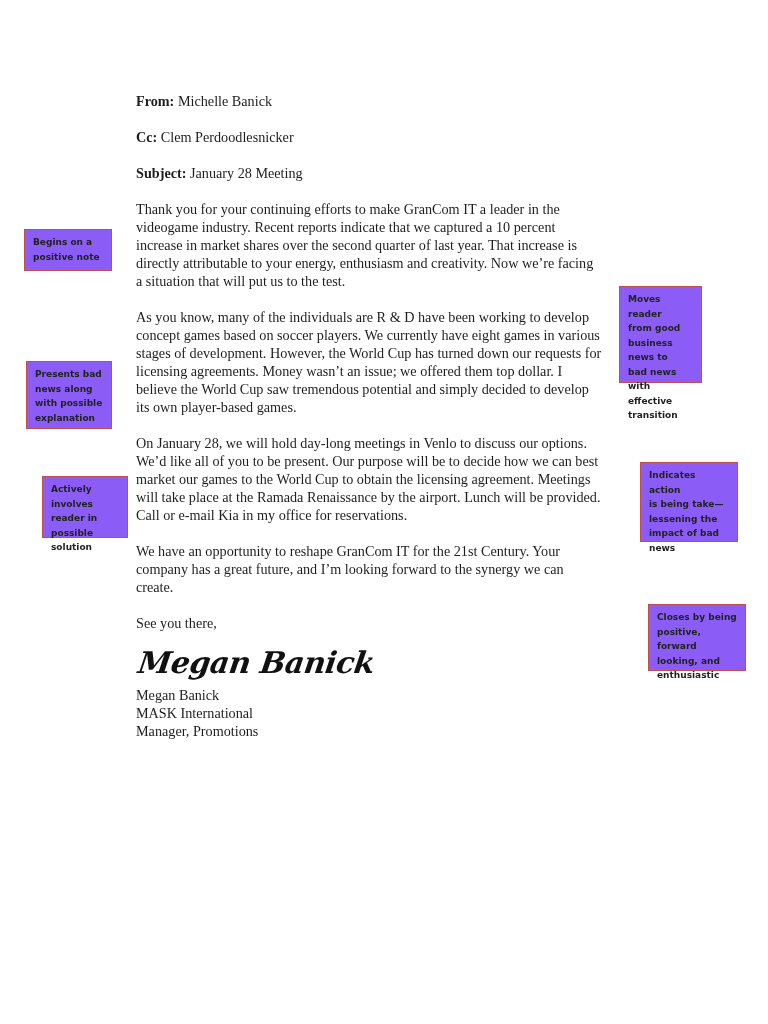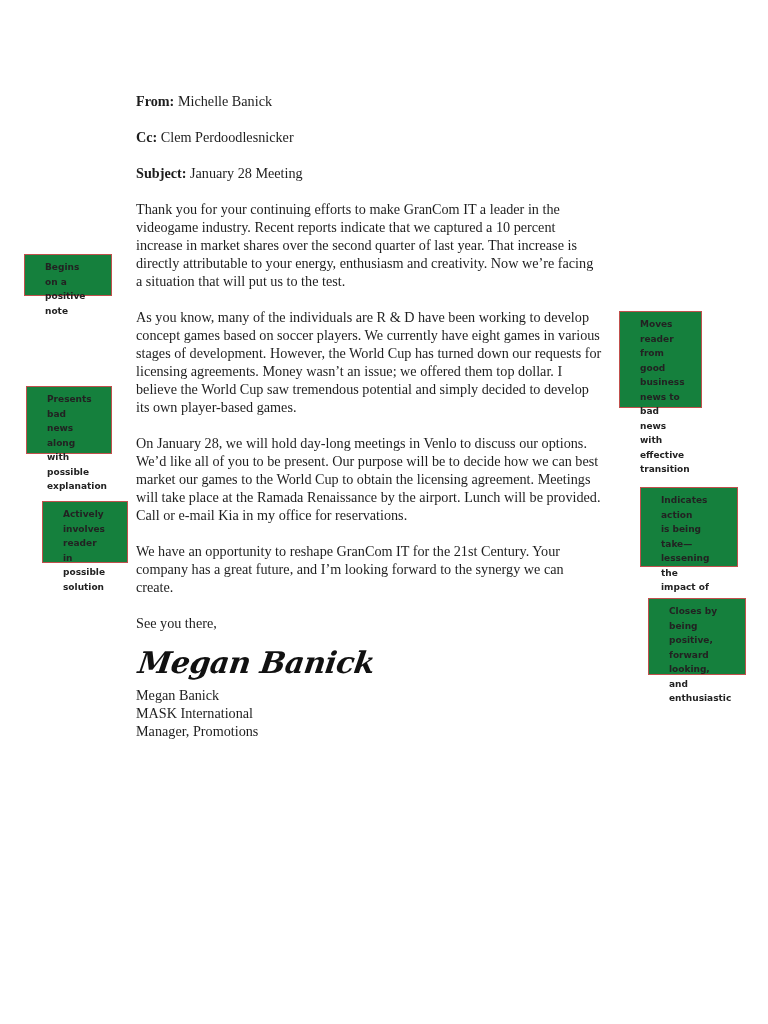--- a/index.html
+++ b/index.html
@@ -16,23 +16,23 @@
   .para { margin: 0 0 18px 0; white-space: pre-line; }
   .closing { margin: 0 0 14px 0; }
   .sig-script {
     font-family: "DejaVu Serif", serif; font-style: italic; font-weight: bold;
     font-size: 30px; letter-spacing: -0.5px; color: #111; margin: 0 0 6px 0;
     transform: skewX(-8deg); transform-origin: left bottom; display: inline-block; line-height: 34px;
   }
   .sig-line { margin: 0; line-height: 18px; }
 
   .note {
-    position: absolute; border: 1px solid #c0504d; background: #15803d;
+    position: absolute; border: 1px solid #c0504d; background: #8b5cf6;
     font-family: "DejaVu Sans", "Liberation Sans", sans-serif; font-size: 9px; line-height: 14.5px;
-    color: #222; padding: 5px 20px; box-sizing: border-box; white-space: pre-line; font-weight: 600; margin-top: 25px;
+    color: #222; padding: 5px 8px; box-sizing: border-box; white-space: pre-line; font-weight: 600;
   }
 </style>
 </head>
 <body>
 
 <div class="memo">
   <p class="hdr"><b>From:</b> <span>Michelle Banick</span></p>
   <p class="hdr"><b>Cc:</b> <span>Clem Perdoodlesnicker</span></p>
   <p class="hdr"><b>Subject:</b> <span>January 28 Meeting</span></p>
 
@@ -79,16 +79,16 @@
 from good
 business news to
 bad news with
 effective
 transition</div>
 <div class="note" style="left:640px; top:462px; width:98px; height:80px;">Indicates action
 is being take—
 lessening the
 impact of bad
 news</div>
-<div class="note" style="left:648px; top:573px; width:98px; height:77px;">Closes by being
+<div class="note" style="left:648px; top:604px; width:98px; height:67px;">Closes by being
 positive, forward
 looking, and
 enthusiastic</div>
 
 </body></html>

